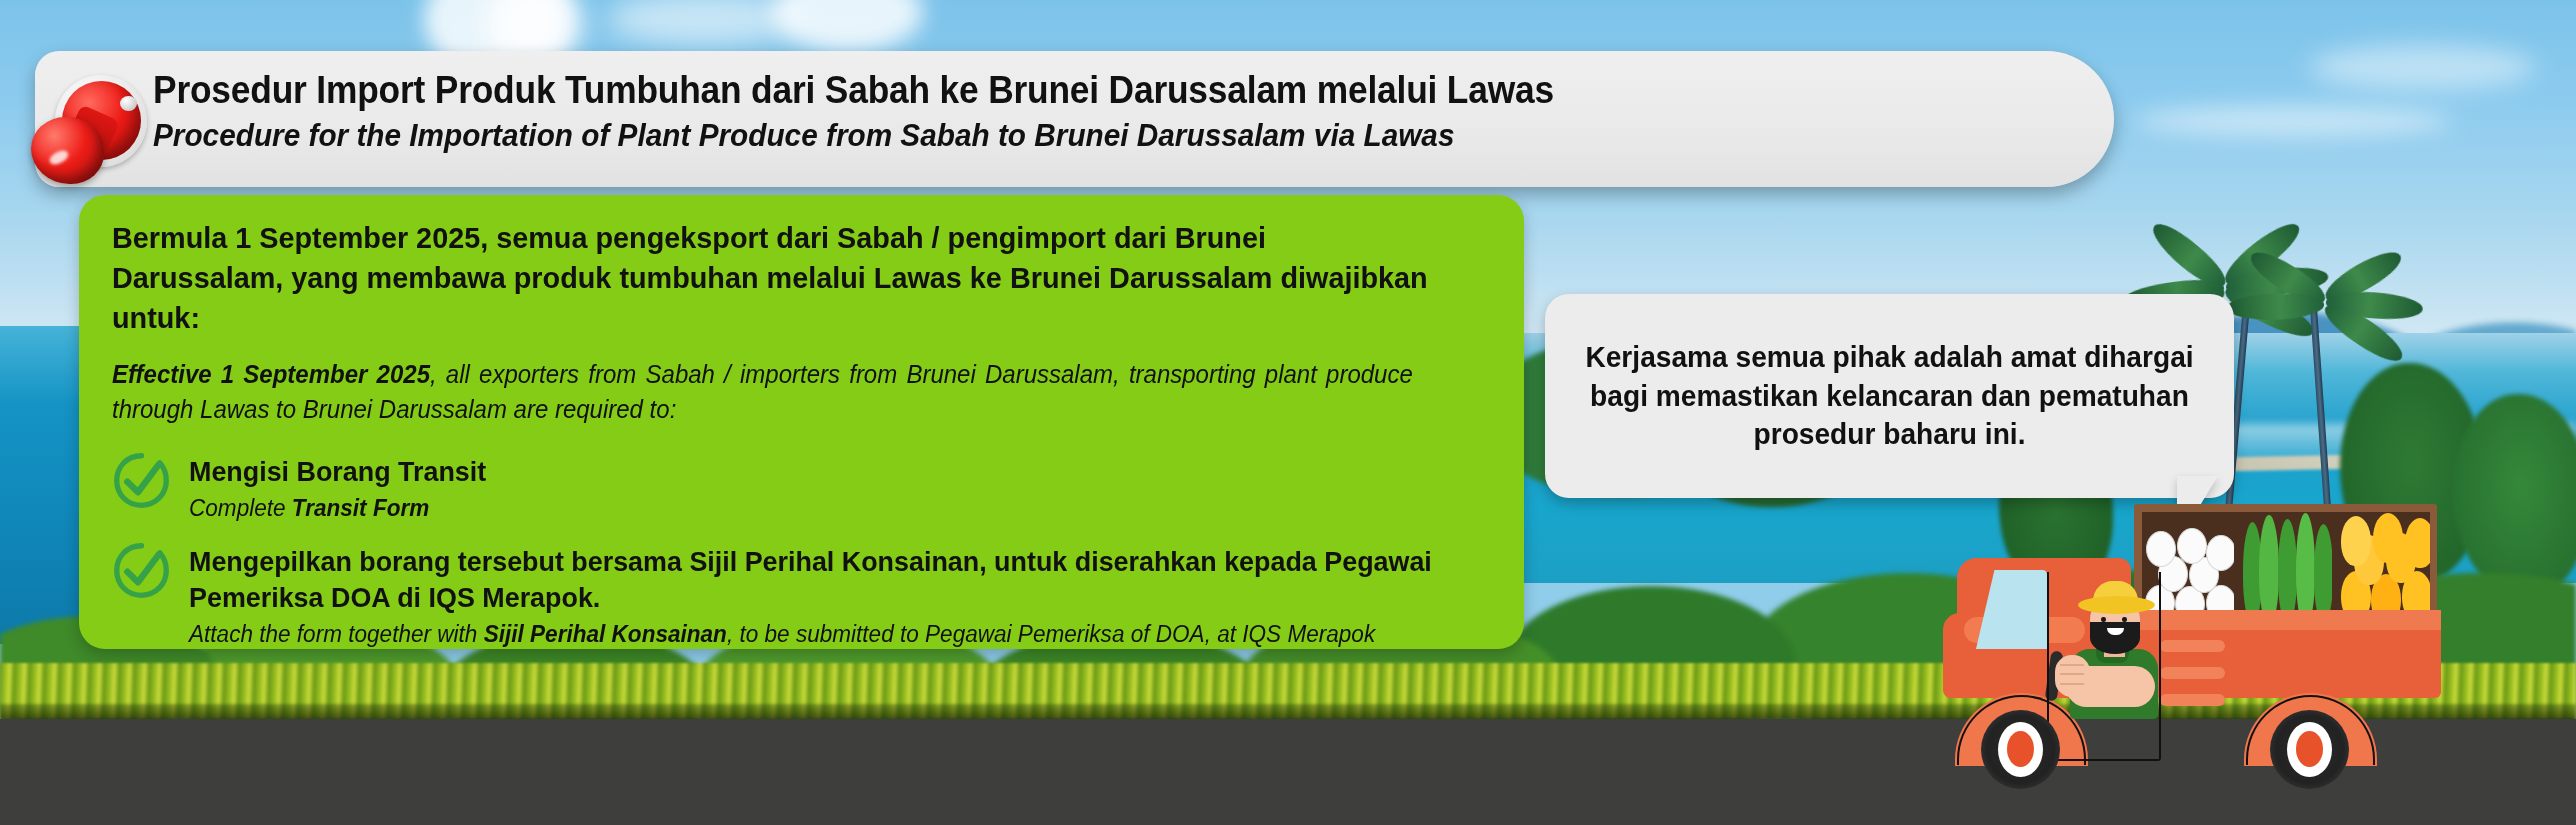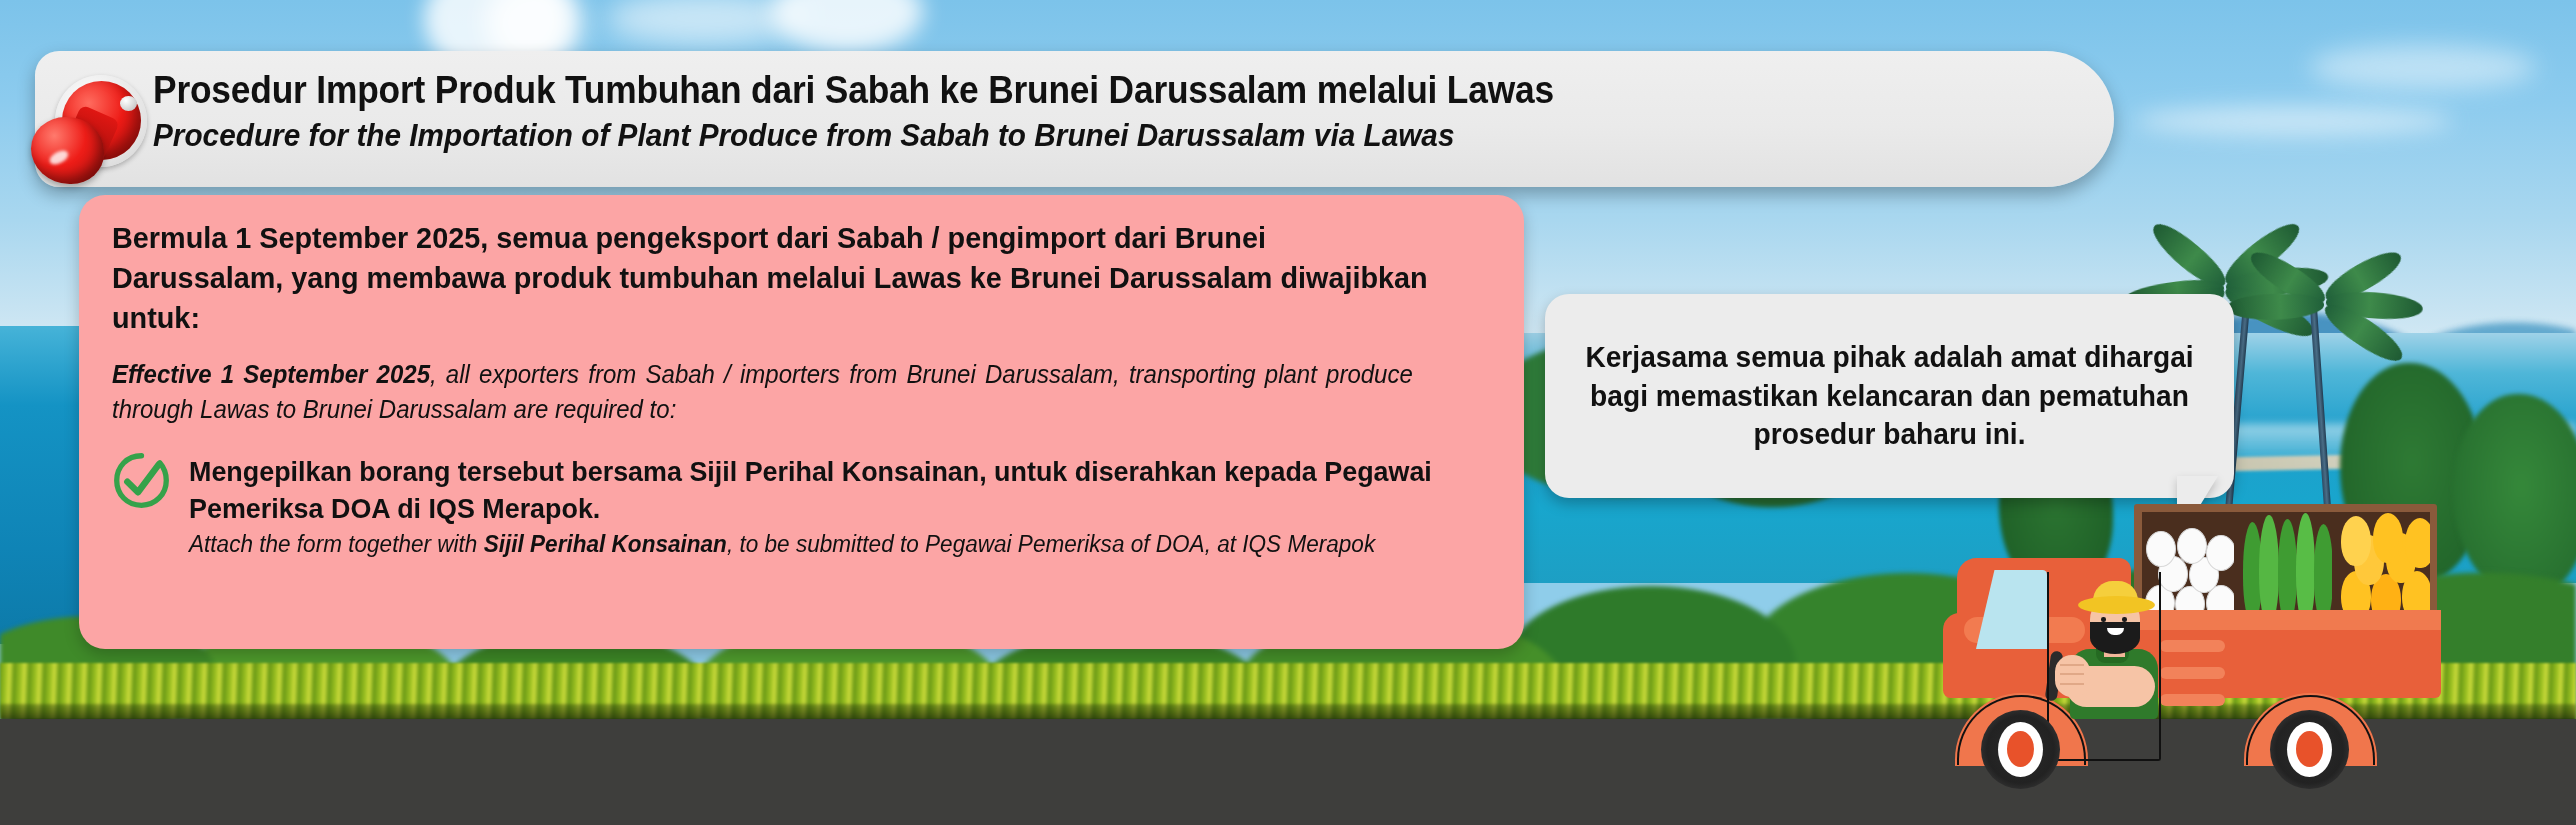--- a/index.html
+++ b/index.html
@@ -176,21 +176,21 @@
     background:rgba(255,255,255,.8); filter:blur(1.5px); transform:rotate(-28deg);
   }
   .pin .nub {
     position:absolute; left:97px; top:26px; width:16.7px; height:15px; border-radius:50%;
     background:radial-gradient(circle at 35% 30%,#fff,#b9b9b9);
   }
 
   
   .info-panel {
     position:absolute; left:79px; top:195px; width:1445px; height:454px;
-    background:#fca5a5; border-radius:26px;
+    background:#84cc16; border-radius:26px;
     box-shadow:0 6px 15px rgba(0,0,0,.22);
     padding:23px 33px 18px 33px;
   }
   .lead-ms {
     font-family:"Liberation Sans Narrow","Liberation Sans", sans-serif;
     font-size:30px; font-weight:bold; color:#111; line-height:1.33;
     transform:scaleX(.96); transform-origin:left top;
   }
   .lead-en {
     font-family:"Liberation Sans Narrow","Liberation Sans", sans-serif;
@@ -448,20 +448,32 @@
   <div class="lead-ms">
     <b>Bermula 1 September 2025,</b><span> semua pengeksport dari Sabah / pengimport dari Brunei Darussalam, yang membawa produk tumbuhan melalui Lawas ke Brunei Darussalam diwajibkan untuk:</span>
   </div>
 
   <div class="lead-en">
     <b>Effective 1 September 2025</b><span>, all exporters from Sabah / importers from Brunei Darussalam, transporting plant produce through Lawas to Brunei Darussalam are required to:</span>
   </div>
 
   <div class="checklist">
 
+    <div class="check-row">
+      <span class="check-icon">
+        <svg viewBox="0 0 100 100" width="59" height="59">
+          <path d="M50 8 C25 8 8 27 8 50 C8 73 25 92 50 92 C74 92 92 73 92 50 C92 38 88 28 81 20" fill="none" stroke="#35a24a" stroke-width="9" stroke-linecap="round"></path>
+          <path d="M26 52 L44 70 L79 23" fill="none" stroke="#35a24a" stroke-width="11" stroke-linecap="round" stroke-linejoin="round"></path>
+        </svg>
+      </span>
+      <span class="check-text">
+        <span class="ck-ms" style="display:block">Mengisi Borang Transit</span>
+        <span class="ck-en" style="display:block"><span>Complete </span><b>Transit Form</b><span></span></span>
+      </span>
+    </div>
 
     <div class="check-row">
       <span class="check-icon">
         <svg viewBox="0 0 100 100" width="59" height="59">
           <path d="M50 8 C25 8 8 27 8 50 C8 73 25 92 50 92 C74 92 92 73 92 50 C92 38 88 28 81 20" fill="none" stroke="#35a24a" stroke-width="9" stroke-linecap="round"></path>
           <path d="M26 52 L44 70 L79 23" fill="none" stroke="#35a24a" stroke-width="11" stroke-linecap="round" stroke-linejoin="round"></path>
         </svg>
       </span>
       <span class="check-text">
         <span class="ck-ms" style="display:block">Mengepilkan borang tersebut bersama Sijil Perihal Konsainan, untuk diserahkan kepada Pegawai Pemeriksa DOA di IQS Merapok.</span>

